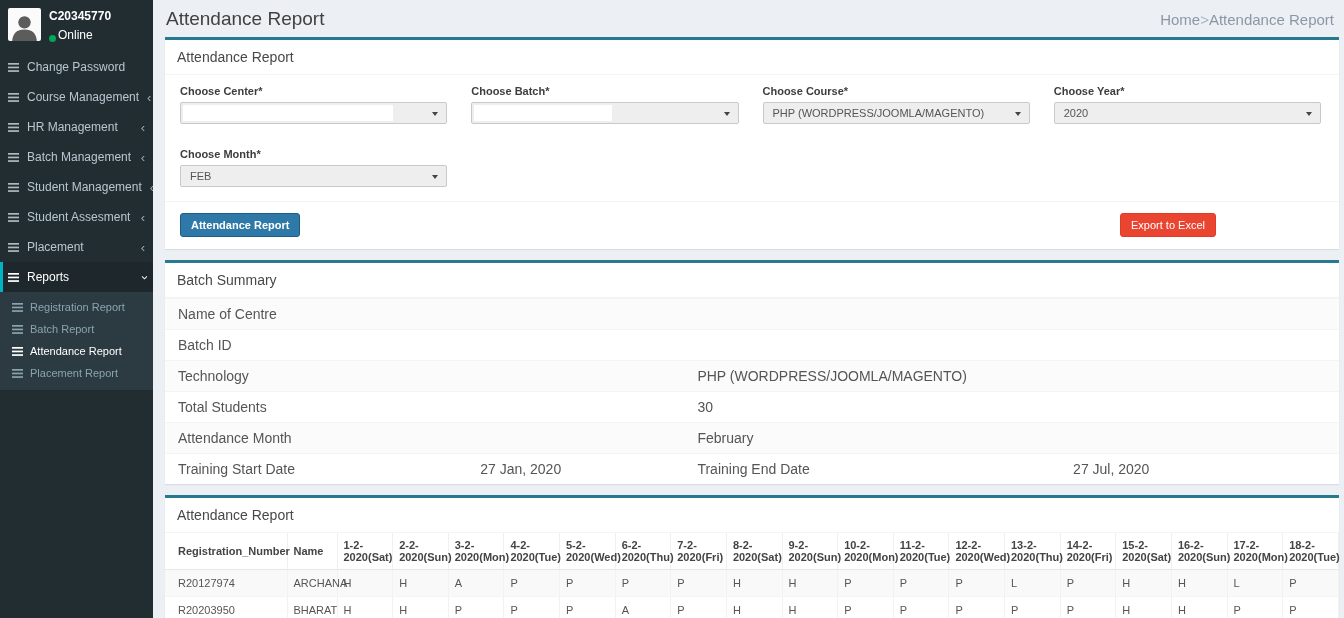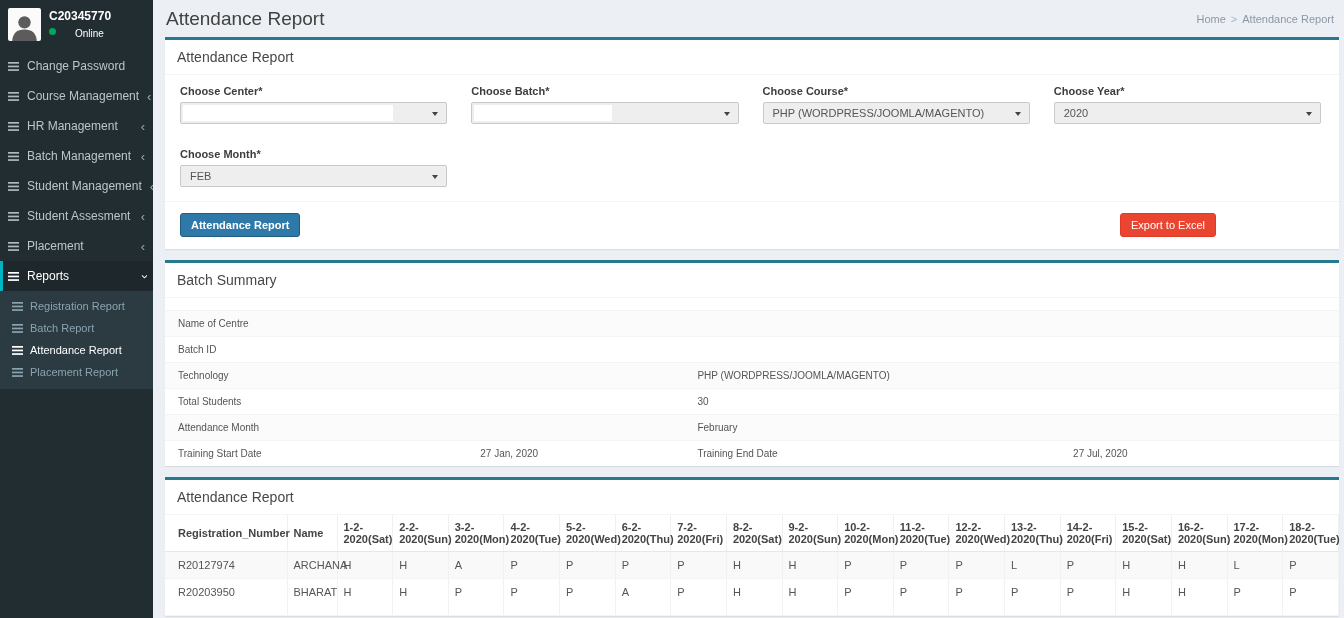--- a/index.html
+++ b/index.html
@@ -11,21 +11,21 @@
   }
   .app { display:flex; width:1344px; height:618px; }
 
   
   .sidebar { width:153px; min-width:153px; background:#222d32; color:#b8c7ce; overflow:hidden; }
   .user-panel { display:flex; gap:8px; padding:8px 8px 10px 8px; }
   .avatar { width:33px; height:33px; border-radius:2px; background:#fbfbfb; overflow:hidden; flex-shrink:0;
             display:flex; align-items:flex-end; justify-content:center; }
   .user-meta { padding-top:1px; }
   .user-name { color:#fff; font-weight:bold; font-size:12px; }
-  .user-status { display:flex; align-items:flex-start; gap:19px; color:#fff; font-size:10px; margin-top:5px; }
+  .user-status { display:flex; align-items:flex-end; gap:2px; color:#fff; font-size:12px; margin-top:5px; }
   .dot { width:7px; height:7px; border-radius:50%; background:var(--online,#00a65a); }
 
   .nav-item { display:flex; align-items:center; gap:8px; padding:8px 8px; cursor:pointer; font-size:12px; }
   .nav-item .nav-label { flex:1; white-space:nowrap; }
   .bars-icon { display:inline-flex; color:#aeb9be; flex-shrink:0; }
   .bars-icon svg rect { fill:currentColor; }
   .chevron { color:#9aa8b0; font-size:13px; line-height:1; display:inline-block; }
   .chevron.down { transform:rotate(-90deg); }
   .nav-item.open { background:#1e282c; border-left:3px solid var(--accent,#00b5c2); padding-left:5px; color:#fff; }
   .nav-item.open .bars-icon, .nav-item.open .chevron { color:#fff; }
@@ -33,21 +33,21 @@
   .submenu-item { display:flex; align-items:center; gap:7px; padding:5px 8px 5px 12px;
                   color:#8aa4af; font-size:11px; cursor:pointer; white-space:nowrap; }
   .submenu-item .bars-icon { color:#8aa4af; }
   .submenu-item.active { color:#fff; }
   .submenu-item.active .bars-icon { color:#fff; }
 
   
   .main { flex:1; display:flex; flex-direction:column; overflow:hidden; }
   .content-header { display:flex; justify-content:space-between; align-items:center; padding:8px 10px 7px 13px; }
   .page-title { font-size:19px; color:#414141; }
-  .breadcrumb { font-size:11px; color:#94a0ae; display:flex; gap:5px; align-items:center; }
+  .breadcrumb { font-size:15px; color:#94a0ae; display:flex; align-items:center; }
   .breadcrumb .crumb { color:#8c97a5; }
   .breadcrumb .sep { color:#aab3bd; }
 
   .panel { background:#fff; border-top:3px solid var(--teal,#26798e);
            margin:0 5px 11px 12px; box-shadow:0 1px 1px rgba(0,0,0,0.08); }
   .panel-heading { font-size:14px; color:#484848; padding:9px 12px; border-bottom:1px solid #f4f4f4; }
 
   
   .filter-grid { display:grid; grid-template-columns:repeat(4,1fr); column-gap:24px; row-gap:9px;
                  padding:10px 18px 14px 15px;gap:24px; }
@@ -61,21 +61,21 @@
   .redact-wide { width:79%; }
   .redact-mid  { width:52%; }
 
   .panel-footer { border-top:1px solid #f4f4f4; padding:11px 12px 12px 15px;
                   display:flex; justify-content:space-between; align-items:center; }
   .btn { font-size:11px; border-radius:3px; padding:5px 10px; color:#fff; cursor:pointer; border:1px solid transparent; }
   .btn-primary { background:var(--btnblue,#2f79a8); border-color:#1d5d84; font-weight:bold; }
   .btn-danger  { background:var(--btnred,#ea4531); border-color:#e13b27; margin-right:111px; }
 
   
-  .summary-table { width:100%; border-collapse:collapse; font-size:10px; color:#555;margin-top:12px; }
+  .summary-table { width:100%; border-collapse:collapse; font-size:14px; color:#555; }
   .summary-table td { padding:7px 10px; border-top:1px solid #f4f4f4; }
   .summary-table td:first-child { padding-left:13px; }
   .summary-table tr:nth-child(odd) { background:#fbfbfb; }
 
   
   .att-table { width:100%; border-collapse:collapse; font-size:11px; color:#555; table-layout:fixed; }
   .att-table th { font-weight:bold; color:#444; text-align:left; padding:6px; vertical-align:middle;
                   border-right:1px solid #f0f0f0; border-bottom:1px solid #e7e7e7; background:#fff; }
   .att-table th:first-child { padding-left:13px; }
   .att-table td { padding:7px 6px; vertical-align:top;

